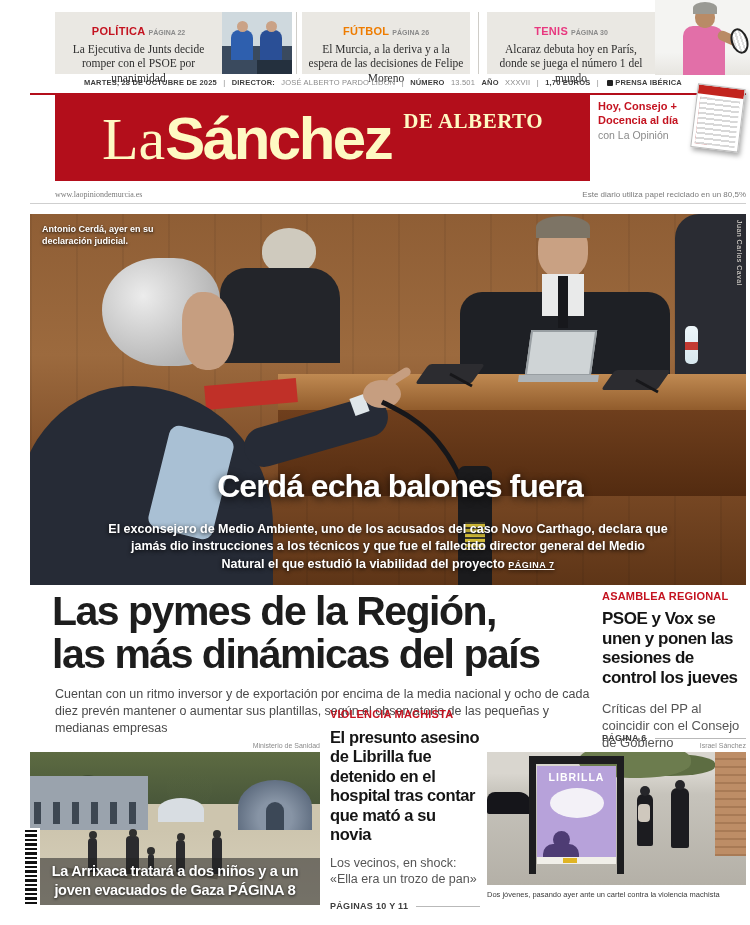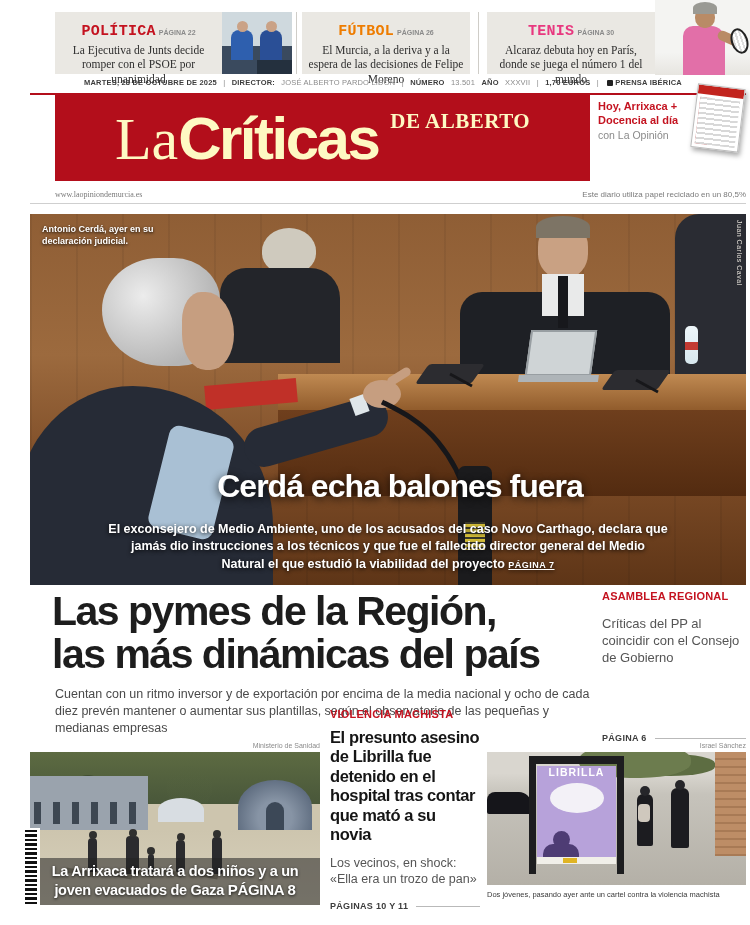--- a/index.html
+++ b/index.html
@@ -2,21 +2,21 @@
 <html><head>
 <meta charset="utf-8">
 <style>
   * { margin:0; padding:0; box-sizing:border-box; }
   html,body { background:#ffffff; }
   .page { position:relative; width:750px; height:925px; background:#fff; overflow:hidden;
           font-family:"Liberation Sans", sans-serif; color:#222; }
 
   
   .teaser { position:absolute; top:12px; height:62px; background:#eae8e3; text-align:center; padding-top:9px; }
-  .teaser .kicker { font-size:15px; font-weight:bold; letter-spacing:.3px;font-family:Liberation Mono, monospace; }
+  .teaser .kicker { font-size:11px; font-weight:bold; letter-spacing:.3px; }
   .teaser .pageref { font-size:7px; color:#8a8a8a; font-weight:bold; margin-left:3px; }
   .teaser .title { font-family:"Liberation Serif", serif; font-size:11.5px; line-height:1.25; color:#2e2e2e; margin-top:3px; padding:0 6px; }
   #teaser-1 { left:55px; width:237px; padding-right:70px; }
   #teaser-2 { left:302px; width:168px; }
   #teaser-3 { left:487px; width:168px; }
   .teaser-divider { position:absolute; top:12px; width:1px; height:62px; background:#cfcdc8; }
   
   .t1-photo { position:absolute; right:0; top:0; width:70px; height:62px; overflow:hidden;
               background:linear-gradient(180deg,#cfd9de 0 55%,#3a4a5e 55% 100%); }
   .t1-p { position:absolute; width:22px; height:30px; border-radius:8px 8px 0 0; background:#2e5fae; top:18px; }
@@ -162,21 +162,21 @@
   .librilla-photo { position:absolute; left:487px; top:752px; width:259px; height:133px; overflow:hidden;
       background:linear-gradient(180deg,#d9d6cf 0 16%, #c6c3bb 32%, #b4b0a7 100%); }
   .lb-foliage { position:absolute; left:92px; top:-8px; width:112px; height:34px; background:#6c7c4e; border-radius:45%;
       box-shadow:30px 4px 0 -6px #5d6d42; }
   .lb-bldg { position:absolute; left:228px; top:0; width:31px; height:104px;
       background:repeating-linear-gradient(180deg,#bd8d66 0 6px,#a87a55 6px 8px); }
   .lb-car { position:absolute; left:0; top:40px; width:44px; height:22px; background:#15151a; border-radius:8px 12px 2px 2px; }
   .lb-post { position:absolute; top:6px; width:7px; height:116px; background:#1d1d1f; }
   .lb-post.l { left:42px; } .lb-post.r { left:130px; }
   .lb-beam { position:absolute; left:42px; top:4px; width:95px; height:8px; background:#1d1d1f; }
-  .lb-poster { position:absolute; left:50px; top:14px; width:79px; height:98px; background:#b7a2da; text-align:center; }
+  .lb-poster { position:absolute; left:50px; top:14px; width:79px; height:98px; background:#b7a2da; text-align:center; padding-top:5px; }
   .lb-title { color:#fff; font-weight:800; font-size:10.5px; letter-spacing:1px; }
   .lb-bubble { margin:5px auto 0; width:54px; height:30px; background:#f3f1f7; border-radius:50%; }
   .lb-sil-head { position:absolute; left:16px; bottom:16px; width:17px; height:17px; background:#4e3c74; border-radius:50%; }
   .lb-sil-body { position:absolute; left:6px; bottom:7px; width:36px; height:13px; background:#4e3c74; border-radius:10px 10px 0 0; }
   .lb-strip { position:absolute; left:0; bottom:0; width:100%; height:7px; background:#f1efe9; }
   .lb-strip::after { content:""; position:absolute; left:26px; top:1px; width:14px; height:5px; background:#e0b424; }
   .ped { position:absolute; background:#1c1c20; border-radius:6px 6px 2px 2px; }
   .ped::before { content:""; position:absolute; top:-8px; left:50%; margin-left:-5px; width:10px; height:10px; border-radius:50%; background:#26262a; }
   .ped .pack { position:absolute; left:1px; top:10px; width:12px; height:18px; background:#cfc8bd; border-radius:4px; }
   .librilla-caption { position:absolute; left:487px; top:890px; width:259px; font-size:7.5px; color:#3a3a3a; }
@@ -231,25 +231,25 @@
     <span class="lt">XXXVII</span>
     <span class="lt">|</span>
     <span><b>1,70 EUROS</b></span>
     <span class="lt">|</span>
     <span><span class="pi-logo"></span><b>PRENSA IBÉRICA</b></span>
   </div>
 
   <div class="red-rule"></div>
   <div class="masthead">
     <span class="mh-la">La</span>
-      <span class="mh-op">Críticas</span>
+      <span class="mh-op">Sánchez</span>
     <span class="mh-region">DE ALBERTO</span>
   </div>
   <div class="promo">
-    <div class="p1">Hoy, Arrixaca +</div>
+    <div class="p1">Hoy, Consejo +</div>
     <div class="p1">Docencia al día</div>
     <div class="p3">con La Opinión</div>
   </div>
   <div class="promo-thumb"></div>
 
   <div class="info-row">
     <span class="url">www.laopiniondemurcia.es</span>
     <span class="recycled">Este diario utiliza papel reciclado en un 80,5%</span>
   </div>
   <div class="top-divider"></div>
@@ -304,20 +304,21 @@
     <div>las más dinámicas del país</div>
   </div>
   <div class="pymes-deck">Cuentan con un ritmo inversor y de exportación por encima de la media nacional y ocho de cada diez prevén mantener o aumentar sus plantillas, según el observatorio de las pequeñas y medianas empresas</div>
   <div class="pagemarker" id="pm-pymes">
     <span>PÁGINAS 4 Y 5</span>
       <span class="rule"></span>
   </div>
 
   <div class="asamblea">
     <div class="kicker-red">ASAMBLEA REGIONAL</div>
+    <h2>PSOE y Vox se unen y ponen las sesiones de control los jueves</h2>
     <div class="body">Críticas del PP al coincidir con el Consejo de Gobierno</div>
   </div>
   <div class="pagemarker" id="pm-asamblea">
     <span>PÁGINA 6</span>
       <span class="rule"></span>
   </div>
 
   <div class="photo-credit" id="credit-gaza">Ministerio de Sanidad</div>
   <div class="gaza-photo">
     <div class="gz-trees"></div>

